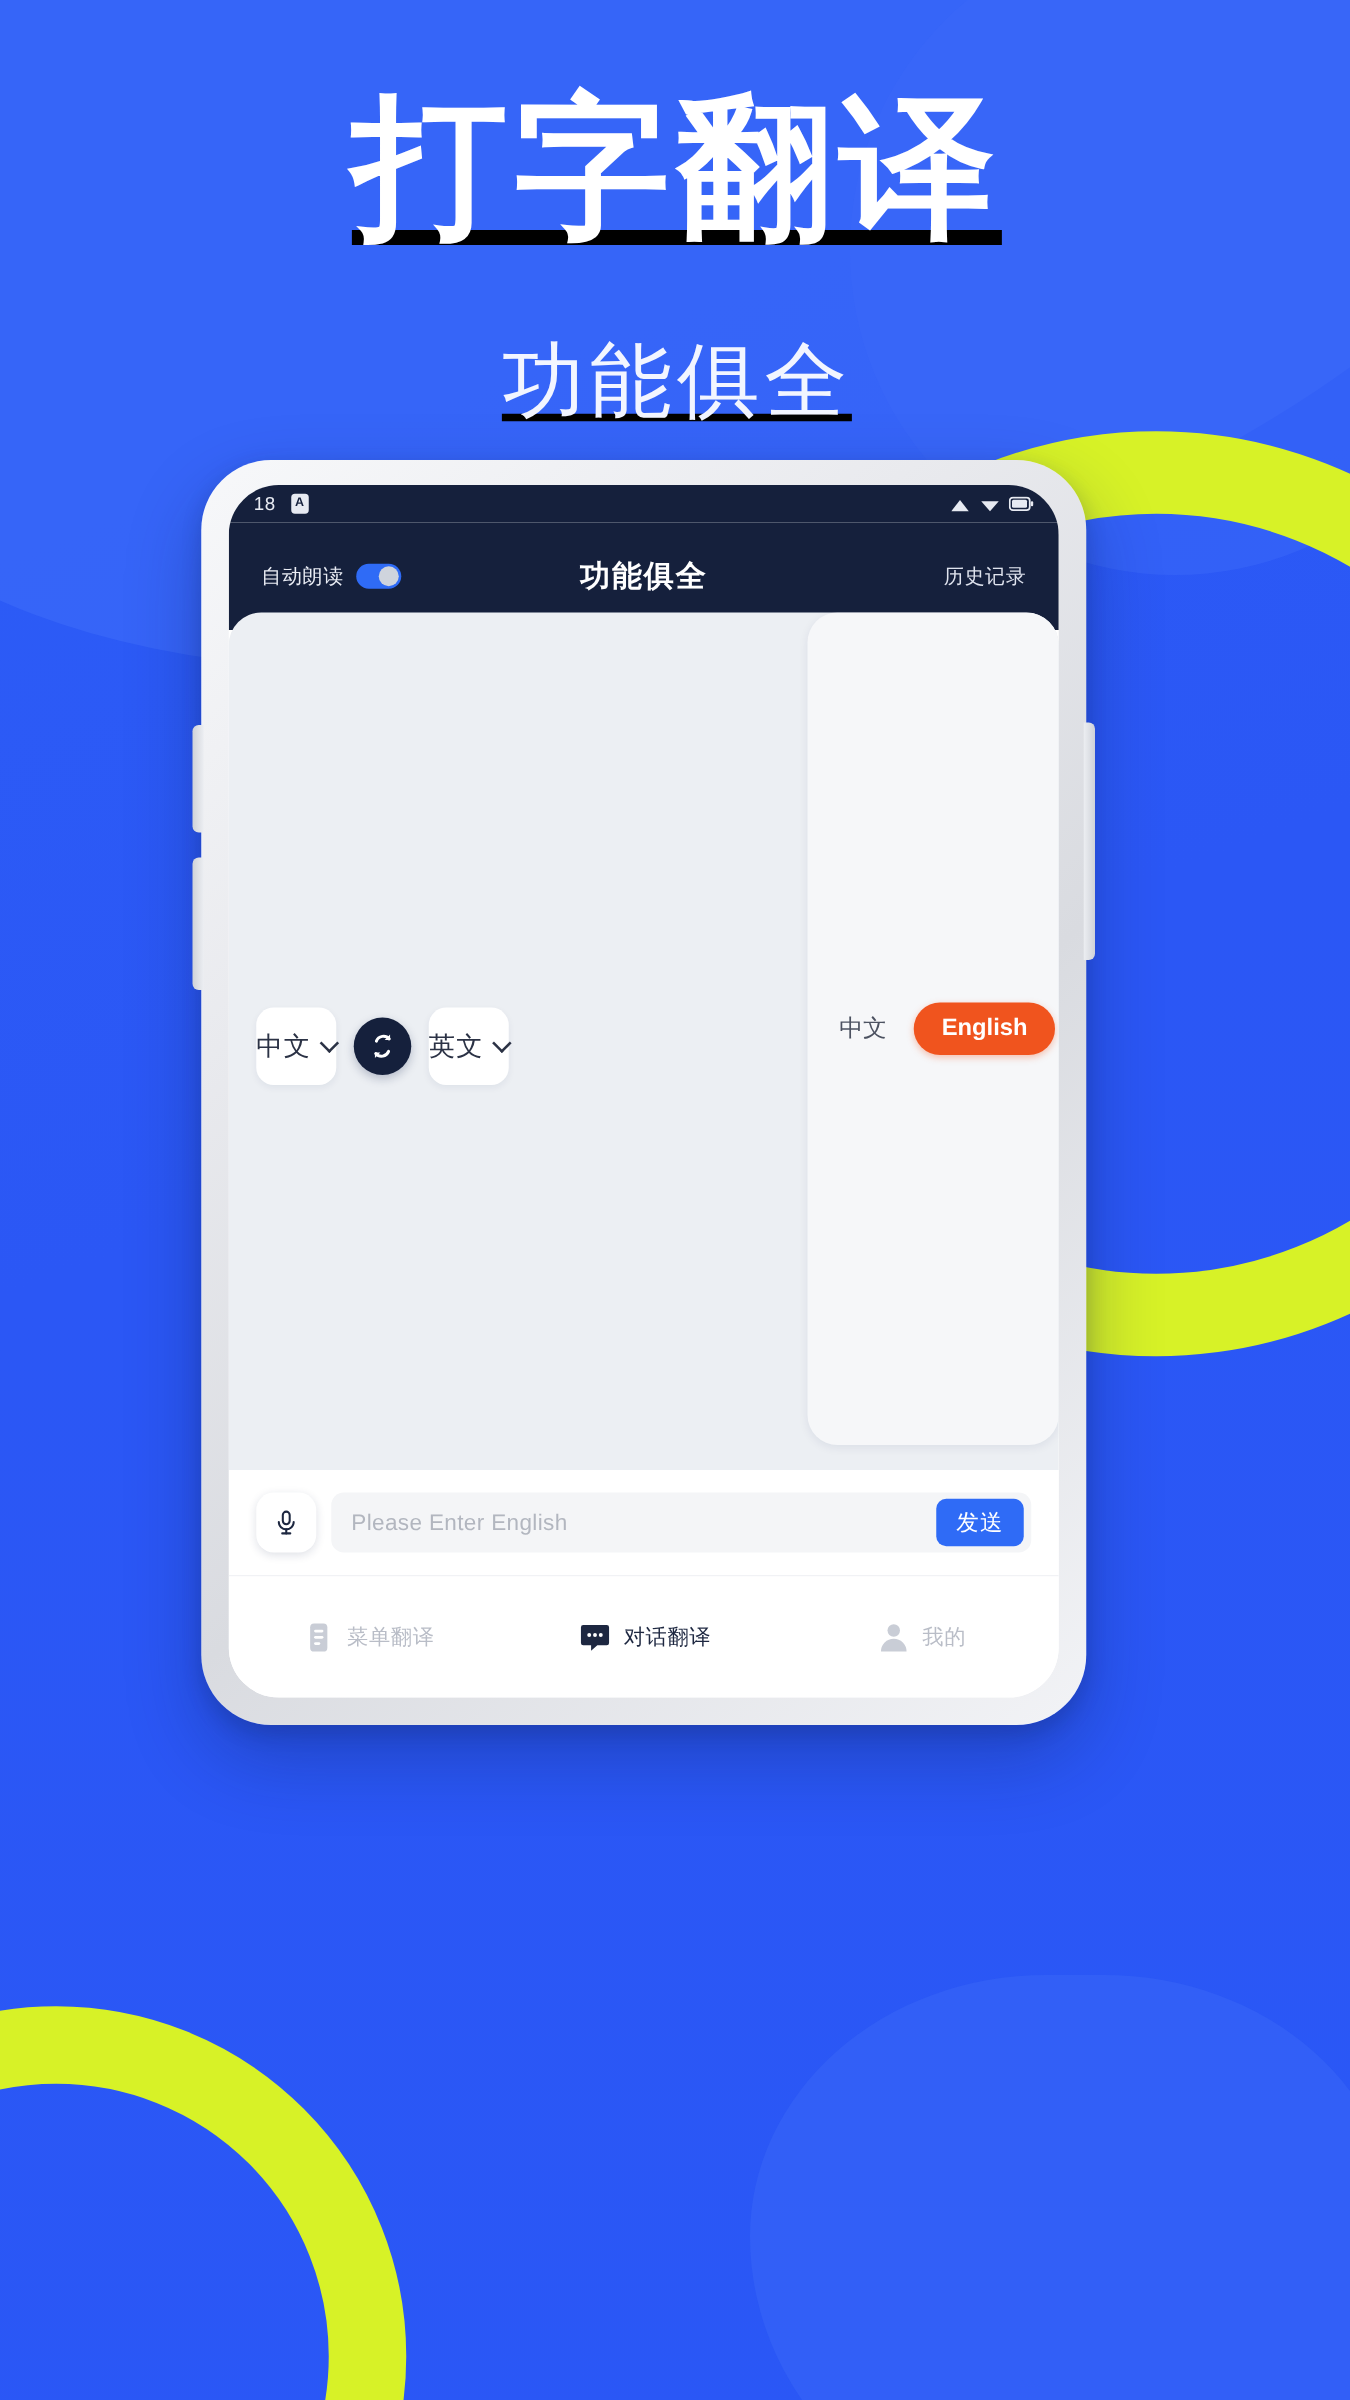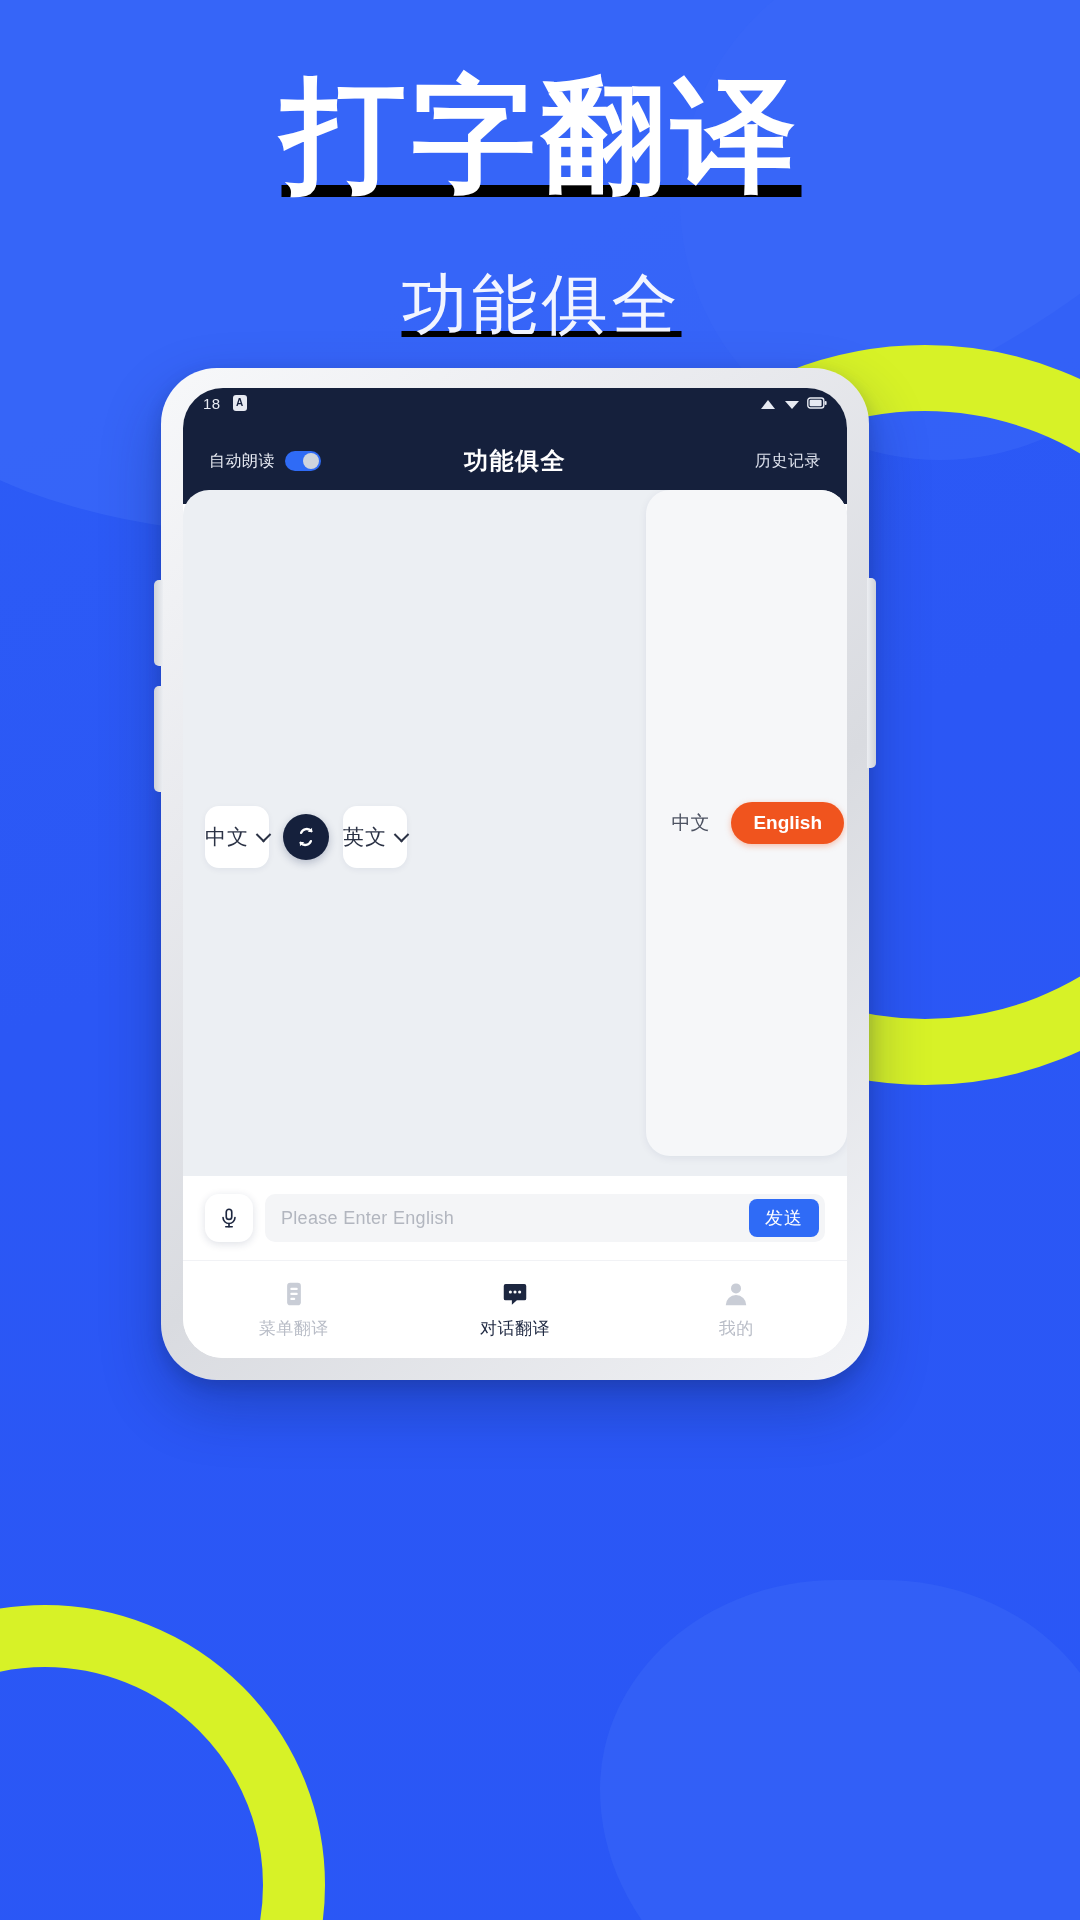--- a/index.html
+++ b/index.html
@@ -279,21 +279,21 @@
   
   .tabbar {
     background:#ffffff;
     height:98px;
     display:flex;
     border-top:1px solid #f1f2f5;
     flex:0 0 auto;
   }
   .tab {
     flex:1 1 0;
-    display:flex; flex-direction:column;
+    display:flex; flex-direction:row;
     align-items:center; justify-content:center;
     gap:8px;
   }
   .tab .lbl { font-size:17px; color:#b9bdc7; letter-spacing:.5px; }
   .tab.active .lbl { color:#1d2740; font-weight:normal; }
 
   .tab-ico { width:30px; height:30px; display:block; }
 </style>
 </head>
 <body>

